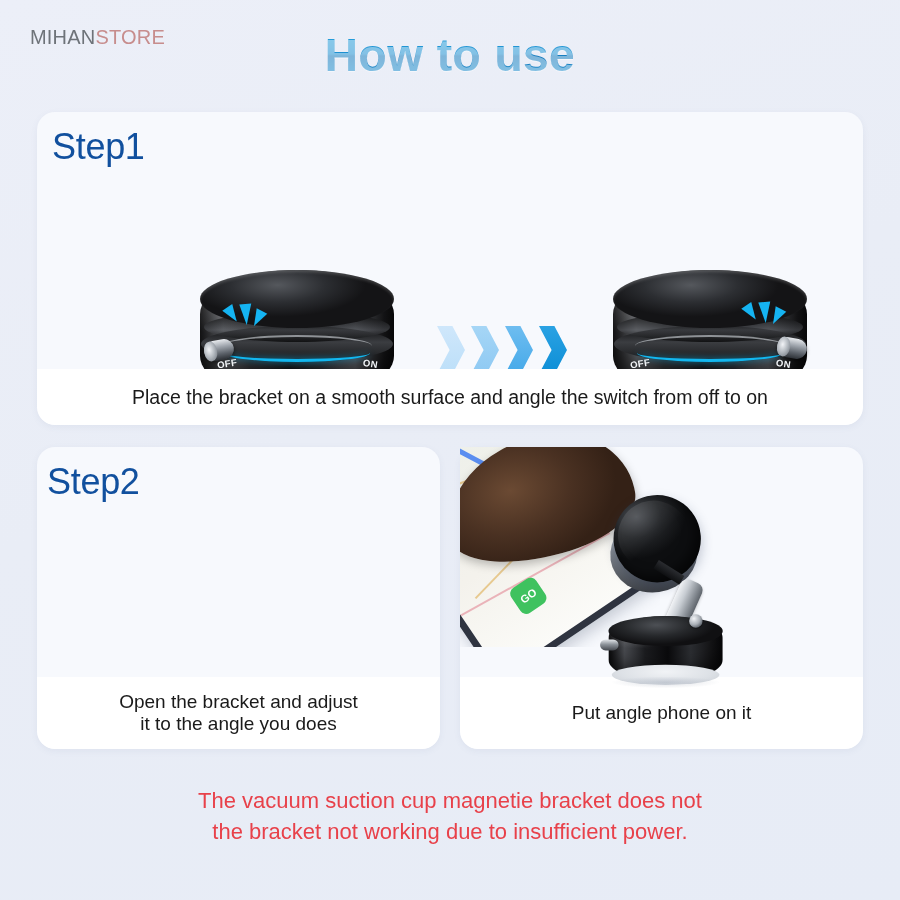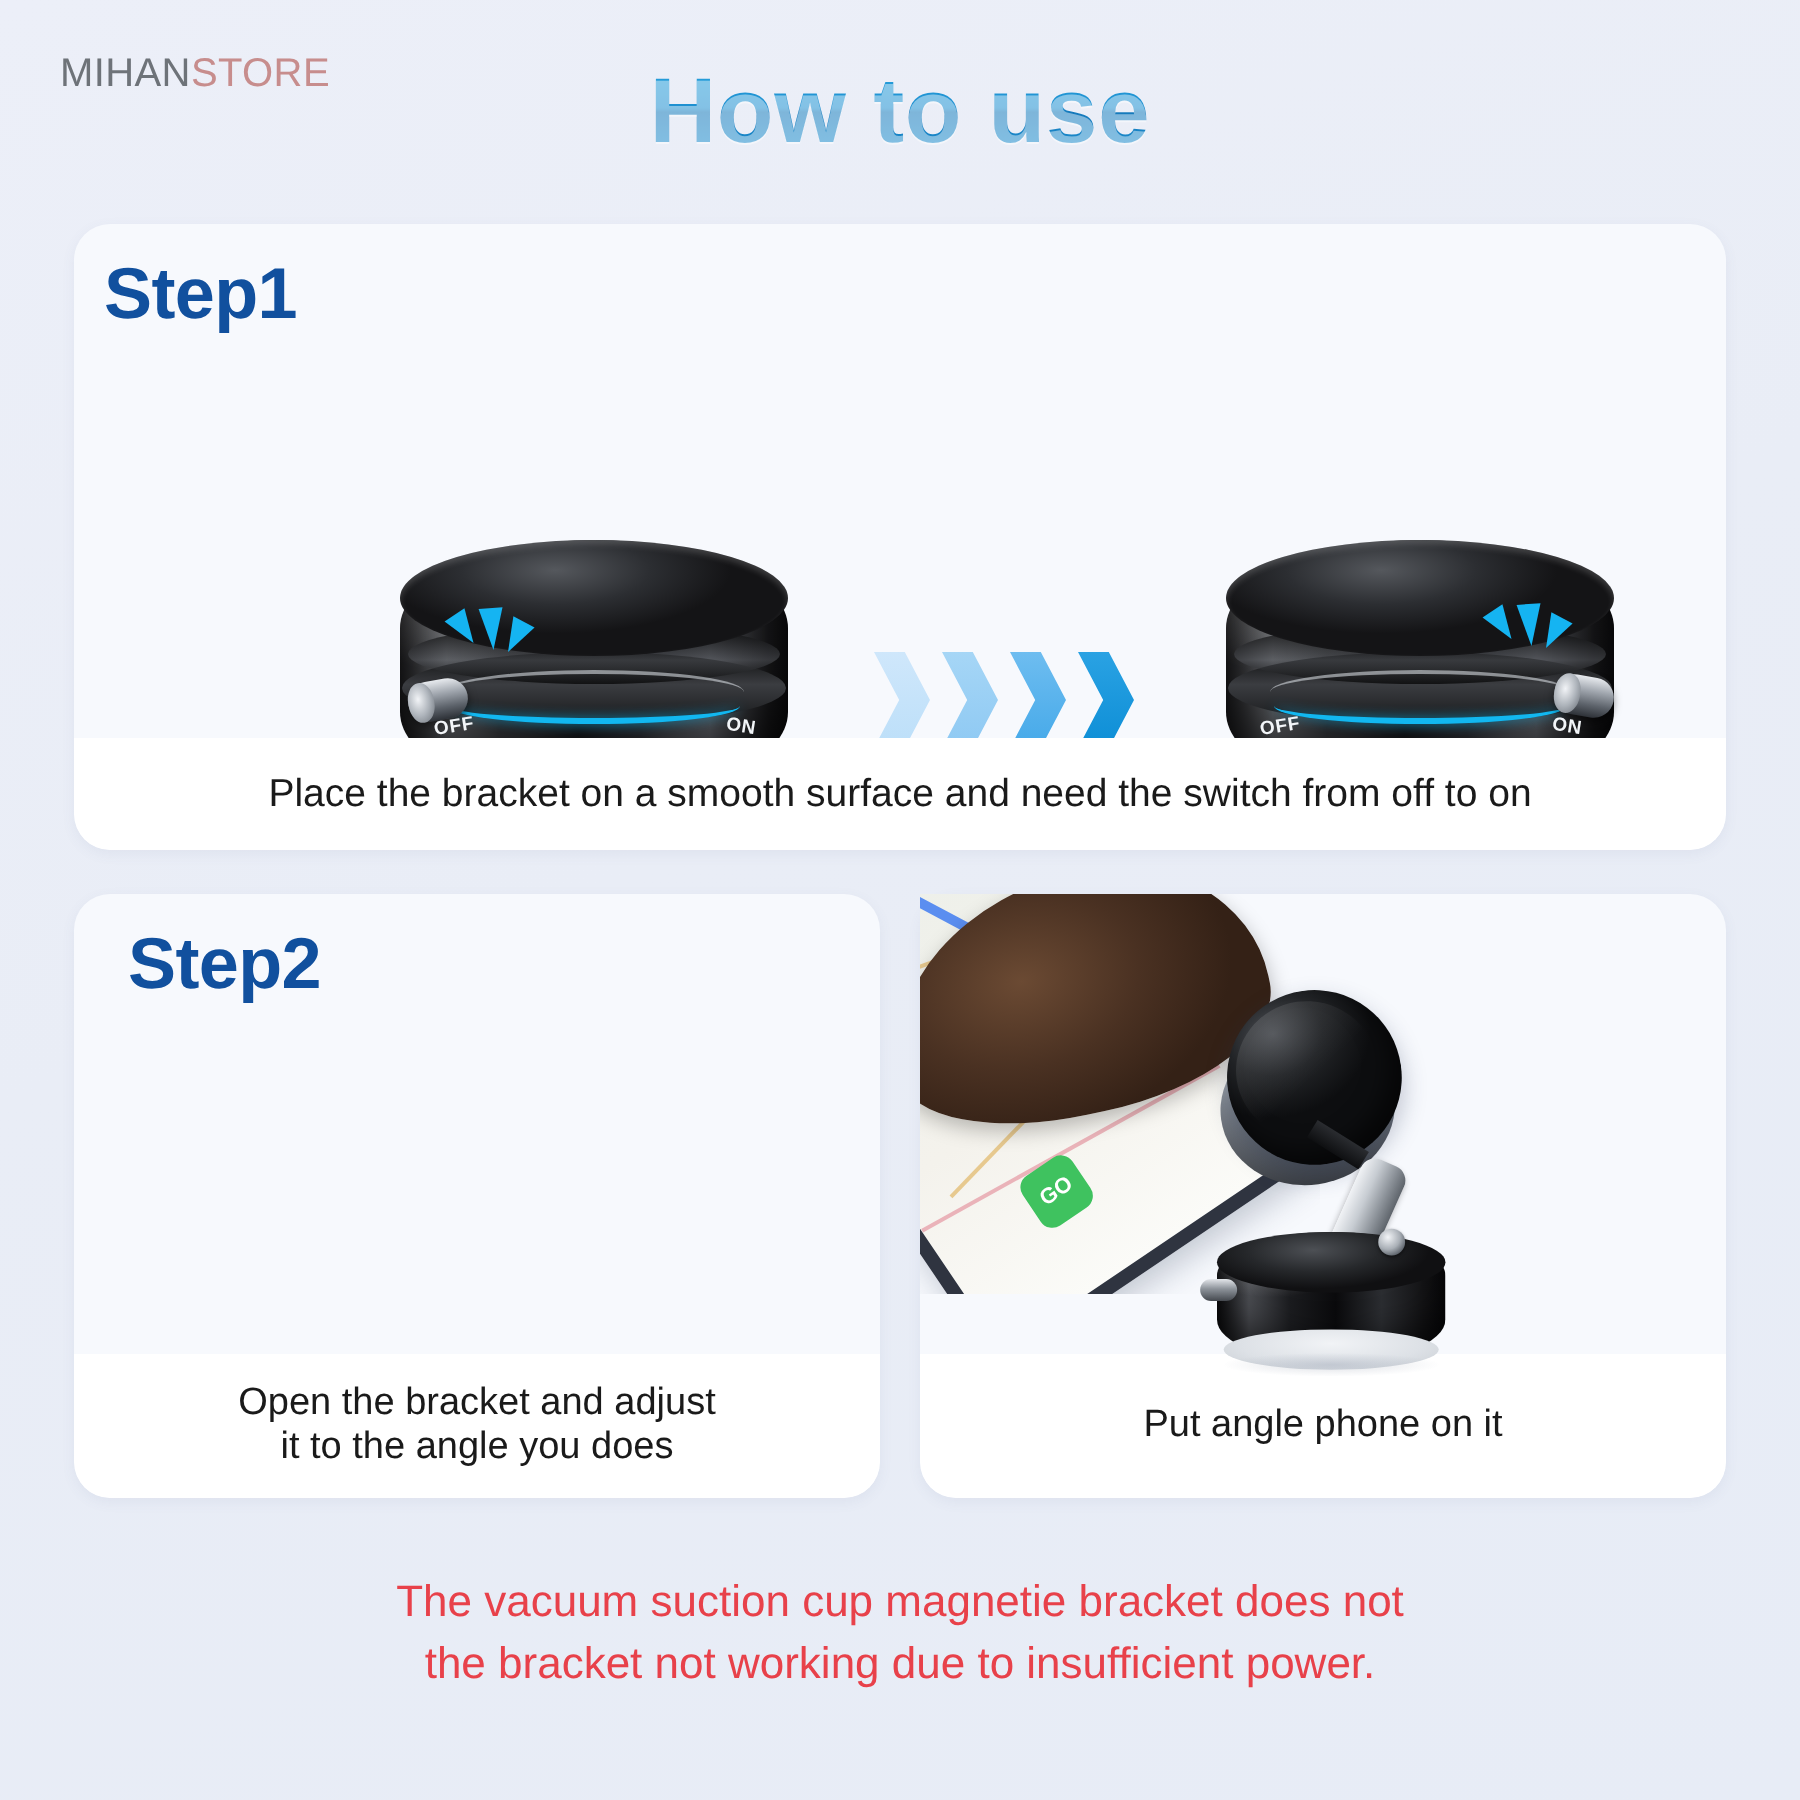--- a/index.html
+++ b/index.html
@@ -58,25 +58,25 @@
     padding: 0 10px;
   }
   #card1 .caption-band { height: 56px; font-size: 19.5px; }
   #card2 .caption-band { height: 72px; }
   #card3 .caption-band { height: 72px; }
 
   .step-label {
     position: absolute;
     color: #11509e;
     font-size: 36px;
-    font-weight: bold;
+    font-weight: normal;
     letter-spacing: -.3px;
   }
   #s1label { left: 52px; top: 126px; }
-  #s2label { left: 64px; top: 461px; }
+  #s2label { left: 47px; top: 461px; }
   #s3label { right: 28px; top: 461px; }
 
   
   .puck { position: absolute; width: 210px; height: 190px; }
   #puckA { left: 155px; top: 148px; }
   #puckB { left: 568px; top: 148px; }
 
   .puck .body {
     position: absolute; left: 8px; top: 10px; width: 194px; height: 130px;
     border-radius: 97px / 44px;
@@ -354,21 +354,21 @@
           <i></i>
           <i></i>
           <i></i>
         </div>
       <div class="lbl off">OFF</div>
       <div class="lbl on">ON</div>
       <div class="suction"></div>
       <div class="shadow"></div>
     </div>
 
-    <div class="caption-band">Place the bracket on a smooth surface and need the switch from off to on</div>
+    <div class="caption-band">Place the bracket on a smooth surface and angle the switch from off to on</div>
   </div>
   <div class="step-label" id="s1label">Step1</div>
 
   <div class="card" id="card2">
 
     <div class="caption-band">
       <div>
         <div>Open the bracket and adjust</div>
         <div>it to the angle you does</div>
       </div>

